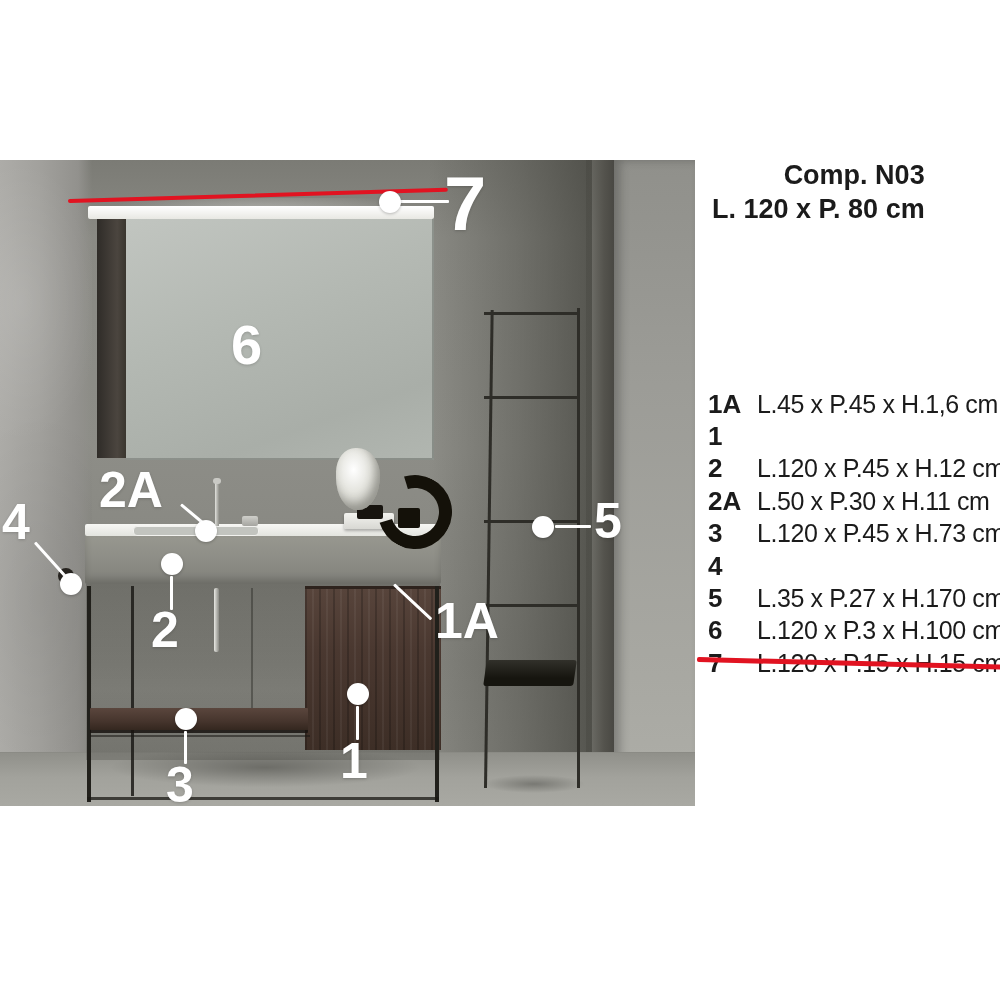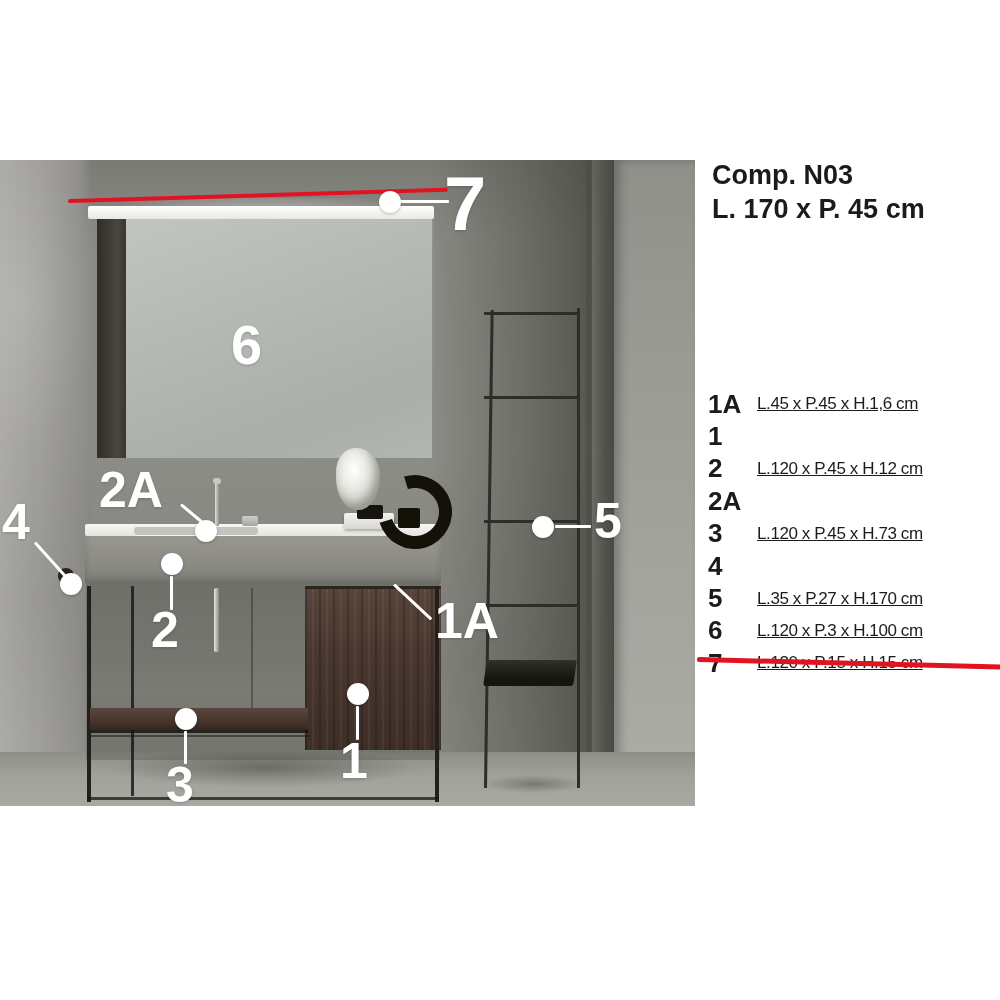--- a/index.html
+++ b/index.html
@@ -99,25 +99,25 @@
   
   .red-line{background:#e11321;border-radius:2px;}
   .dot{width:22px;height:22px;border-radius:50%;background:#ffffff;
     box-shadow:0 1px 3px rgba(0,0,0,.25);}
   .wline{background:#ffffff;border-radius:1px;}
   .mlabel{color:#ffffff;font-weight:bold;line-height:1;font-size:50px;
     text-shadow:0 1px 3px rgba(0,0,0,.18);white-space:nowrap;}
 
   
   .comp-header{left:712px;top:158px;color:#1b1b1b;font-weight:bold;
-    font-size:27px;line-height:34px;white-space:nowrap;}
+    font-size:27px;line-height:34px;white-space:nowrap;text-align:right;}
   .legend{left:708px;top:388px;width:292px;color:#1b1b1b;}
   .lrow{display:flex;align-items:center;height:32.4px;white-space:nowrap;}
   .lnum{width:49px;font-weight:bold;font-size:26px;flex:none;}
-  .ldims{font-size:17px;letter-spacing:-0.4px;text-decoration:underline;}
+  .ldims{font-size:25px;letter-spacing:-0.4px;}
   .strike{left:697px;top:657px;width:307px;height:5px;background:#e11321;
     transform:rotate(1.4deg);transform-origin:left center;border-radius:2px;}
 </style>
 </head>
 <body>
 
 <div class="stage">
 
   <div class="photo">
     <div class="abs wall-left"></div>
@@ -198,37 +198,38 @@
   <div class="abs dot" style="left:347px;top:683px;"></div>
   <div class="abs wline" style="left:356px;top:706px;width:3px;height:34px;"></div>
   <div class="abs mlabel" style="left:340px;top:736px;">1</div>
 
   <div class="abs dot" style="left:175px;top:708px;"></div>
   <div class="abs wline" style="left:184px;top:731px;width:3px;height:33px;"></div>
   <div class="abs mlabel" style="left:166px;top:760px;">3</div>
 
   <div class="abs comp-header">
     <div>Comp. N03</div>
-    <div>L. 170 x P. 45 cm</div>
+    <div>L. 120 x P. 80 cm</div>
   </div>
 
   <div class="abs legend">
     <div class="lrow">
       <span class="lnum">1A</span>
       <span class="ldims">L.45 x P.45 x H.1,6 cm</span>
     </div>
     <div class="lrow">
       <span class="lnum">1</span>
     </div>
     <div class="lrow">
       <span class="lnum">2</span>
       <span class="ldims">L.120 x P.45 x H.12 cm</span>
     </div>
     <div class="lrow">
       <span class="lnum">2A</span>
+      <span class="ldims">L.50 x P.30 x H.11 cm</span>
     </div>
     <div class="lrow">
       <span class="lnum">3</span>
       <span class="ldims">L.120 x P.45 x H.73 cm</span>
     </div>
     <div class="lrow">
       <span class="lnum">4</span>
     </div>
     <div class="lrow">
       <span class="lnum">5</span>

